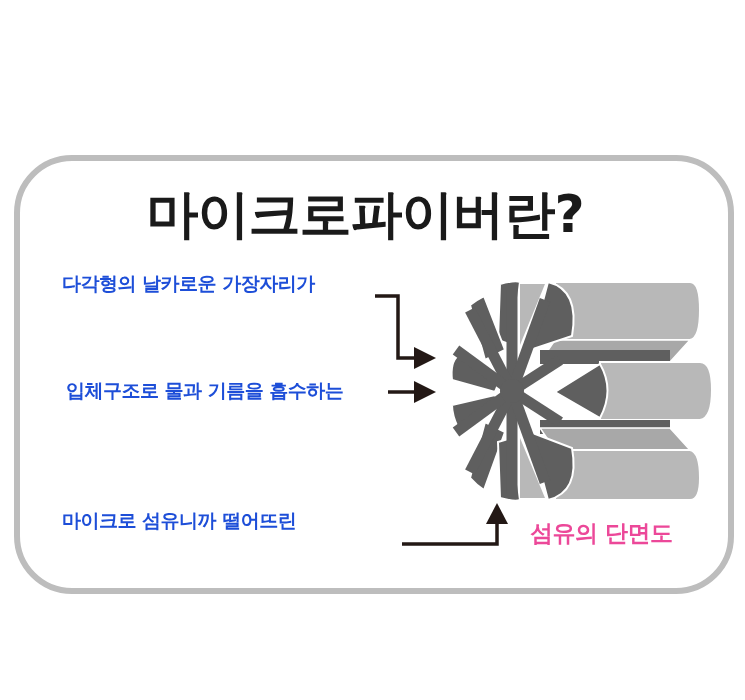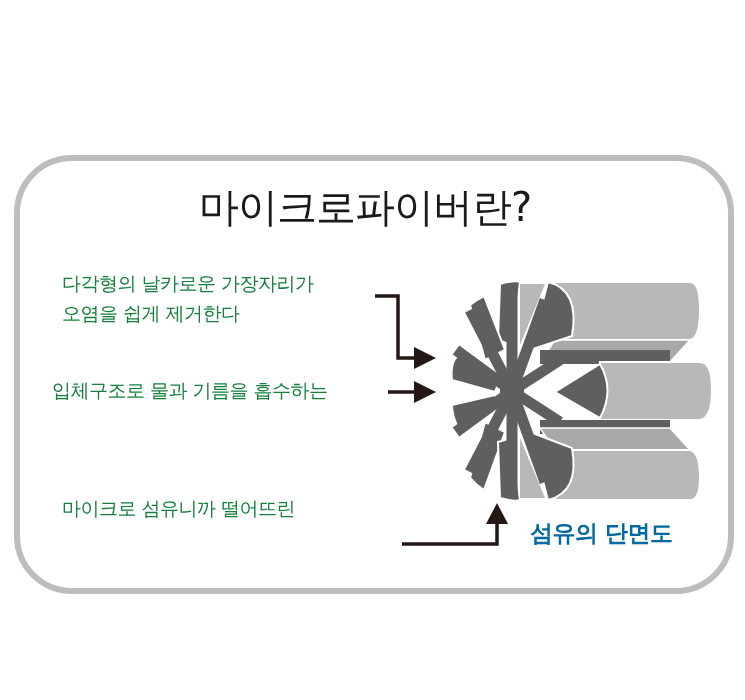--- a/index.html
+++ b/index.html
@@ -1,44 +1,43 @@
 <!DOCTYPE html>
 <html><head>
 <meta charset="utf-8">
 <style>
   html, body { margin: 0; padding: 0; background: #ffffff; }
   body { width: 745px; height: 700px; position: relative; overflow: hidden;
          font-family: "DejaVu Sans", "Liberation Sans", sans-serif; color: #1a1a1a; }
   .frame { position: absolute; left: 14px; top: 155px; width: 708px; height: 427px;
            border: 6px solid #bdbdbd; border-radius: 58px; box-sizing: content-box; }
   .title { position: absolute; left: 0; top: 180px; width: 730px; text-align: center;
-           font-size: 40px; font-weight: normal; letter-spacing: -1px; color: #1a1a1a; }
-  .desc { position: absolute; font-size: 19px; font-weight: normal; line-height: 30px;
-          letter-spacing: -0.5px; color: #15803d; white-space: nowrap; }
+           font-size: 52px; font-weight: bold; letter-spacing: -1px; color: #1a1a1a; }
+  .desc { position: absolute; font-size: 19px; font-weight: bold; line-height: 30px;
+          letter-spacing: -0.5px; color: #1d4ed8; white-space: nowrap; }
   .label { position: absolute; font-size: 23px; font-weight: bold; letter-spacing: -0.5px;
-           color: #0369a1; white-space: nowrap; }
+           color: #ec4899; white-space: nowrap; }
   svg.overlay { position: absolute; left: 0; top: 0; }
 </style>
 </head>
 <body>
 
 <div class="frame"></div>
 
 <div class="title">마이크로파이버란?</div>
 
 <div class="desc" style="left:62px; top:268px;">
   <div>다각형의 날카로운 가장자리가</div>
-  <div>오염을 쉽게 제거한다</div>
 </div>
 
-<div class="desc" style="left:52px; top:375px;">
+<div class="desc" style="left:66px; top:375px;">
   <div>입체구조로 물과 기름을 흡수하는</div>
 </div>
 
-<div class="desc" style="left:62px; top:493px;">
+<div class="desc" style="left:62px; top:505px;">
   <div>마이크로 섬유니까 떨어뜨린</div>
 </div>
 
 <div class="label" style="left:530px; top:518px;">섬유의 단면도</div>
 
 <svg class="overlay" width="745" height="700" viewBox="0 0 745 700">
 
   <g fill="none" stroke="#231815" stroke-width="3.5">
     <polyline points="375,296 398,296 398,358 418,358"></polyline>
   </g>

